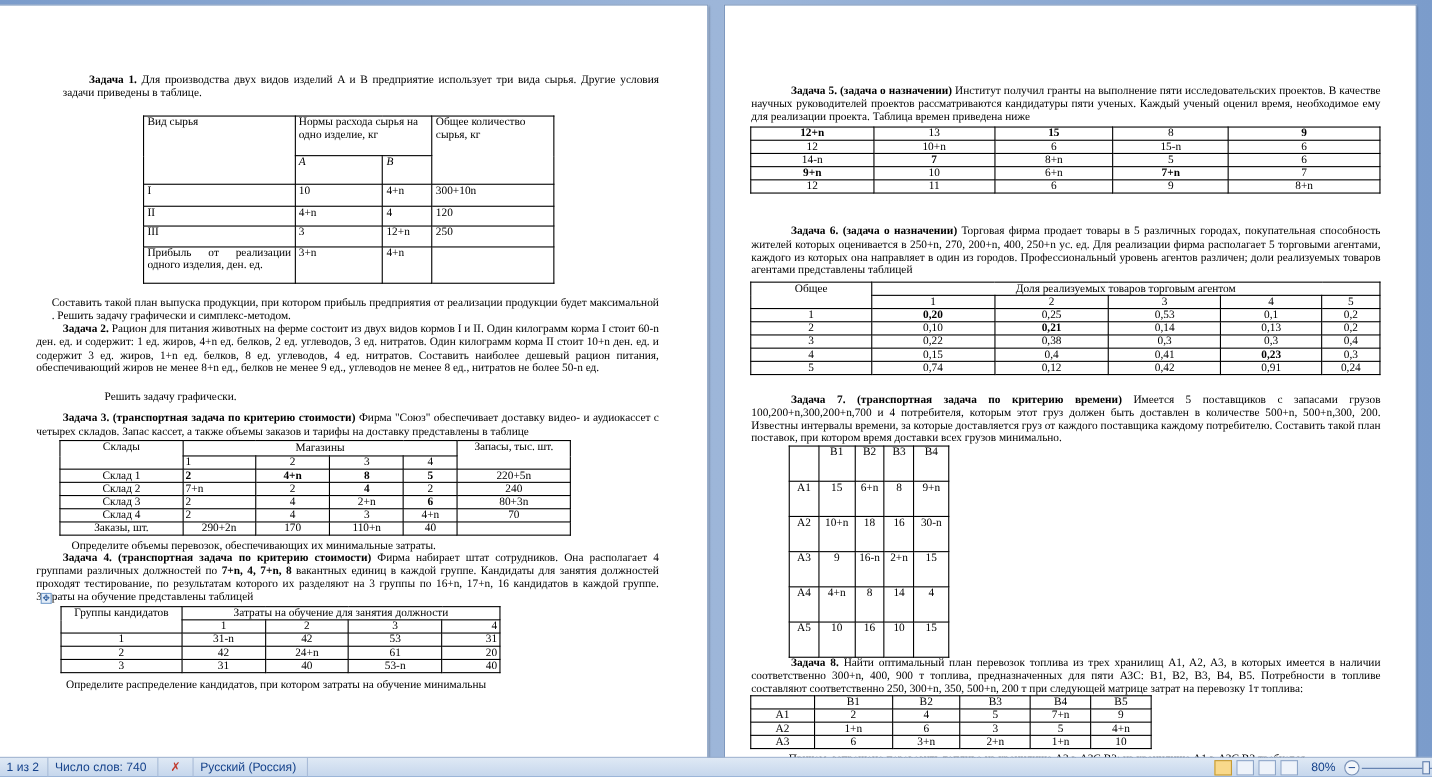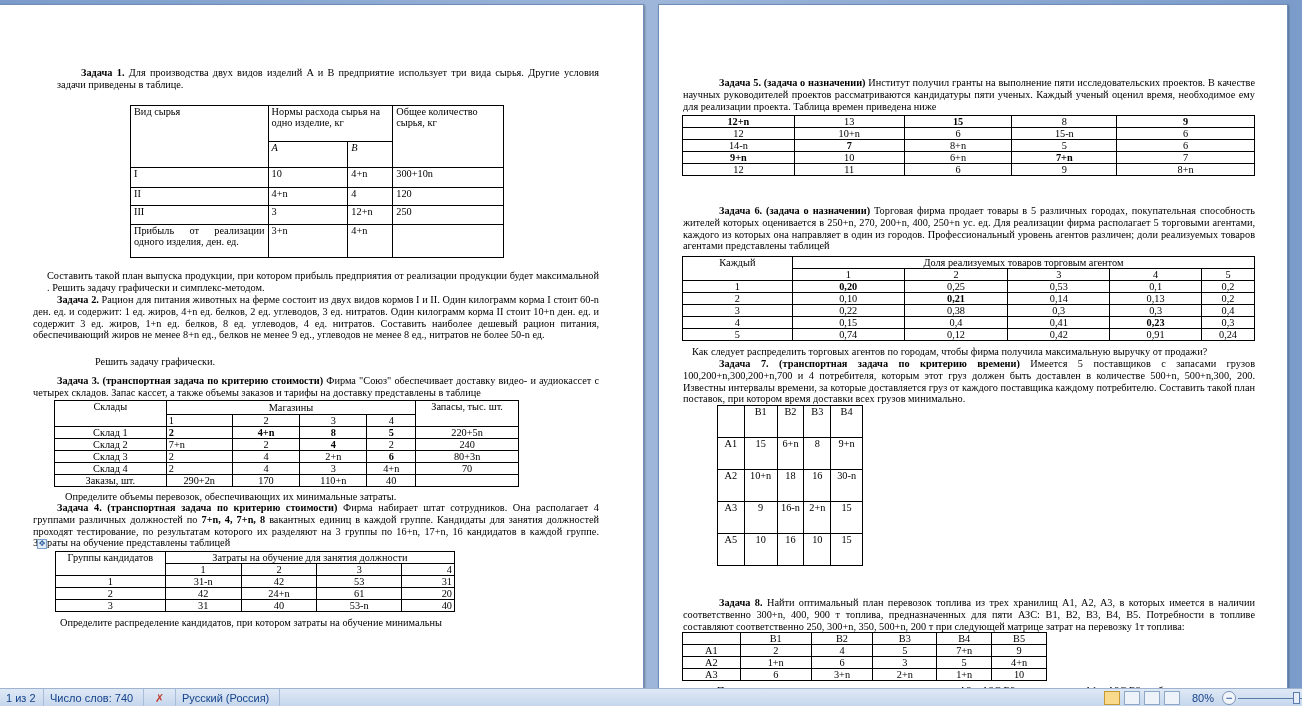--- a/index.html
+++ b/index.html
@@ -256,21 +256,21 @@
       <colgroup>
           <col style="width:110px">
           <col style="width:112px">
           <col style="width:104px">
           <col style="width:102px">
           <col style="width:92px">
           <col style="width:53px">
         </colgroup>
       <tbody>
           <tr style="height:12px">
-            <td rowspan="2" style="vertical-align:top">Каждый</td>
+            <td rowspan="2" style="vertical-align:top">Общее</td>
             <td colspan="5">Доля реализуемых товаров торговым агентом</td>
           </tr>
       <tr style="height:12px">
             <td>1</td>
             <td>2</td>
             <td>3</td>
             <td>4</td>
             <td>5</td>
           </tr>
       <tr style="height:12px">
@@ -309,21 +309,20 @@
             <td>5</td>
             <td>0,74</td>
             <td>0,12</td>
             <td>0,42</td>
             <td>0,91</td>
             <td style="font-weight:normal">0,24</td>
           </tr>
     </tbody>
       </table>
 
-    <div class="p" style="left:33px;top:341px;width:570px;text-align:left">Как следует распределить торговых агентов по городам, чтобы фирма получила максимальную выручку от продажи?</div>
 
     <div class="p ind" style="left:24px;top:353px;width:572px;text-indent:36px"><b>Задача 7. (транспортная задача по критерию времени)</b> <span>Имеется 5 поставщиков с запасами грузов 100,200+n,300,200+n,700 и 4 потребителя, которым этот груз должен быть доставлен в количестве 500+n, 500+n,300, 200. Известны интервалы времени, за которые доставляется груз от каждого поставщика каждому потребителю. Составить такой план поставок, при котором время доставки всех грузов минимально.</span></div>
 
     <table class="t c" style="left:58px;top:400px;width:146px;font-size:10.3px">
       <colgroup>
           <col style="width:27px">
           <col style="width:33px">
           <col style="width:27px">
           <col style="width:27px">
           <col style="width:32px">
@@ -349,20 +348,27 @@
             <td style="vertical-align:top">18</td>
             <td style="vertical-align:top">16</td>
             <td style="vertical-align:top">30-n</td>
           </tr>
       <tr style="height:32px">
             <td style="vertical-align:top">A3</td>
             <td style="vertical-align:top">9</td>
             <td style="vertical-align:top">16-n</td>
             <td style="vertical-align:top">2+n</td>
             <td style="vertical-align:top">15</td>
+          </tr>
+      <tr style="height:32px">
+            <td style="vertical-align:top">A4</td>
+            <td style="vertical-align:top">4+n</td>
+            <td style="vertical-align:top">8</td>
+            <td style="vertical-align:top">14</td>
+            <td style="vertical-align:top">4</td>
           </tr>
       <tr style="height:32px">
             <td style="vertical-align:top">A5</td>
             <td style="vertical-align:top">10</td>
             <td style="vertical-align:top">16</td>
             <td style="vertical-align:top">10</td>
             <td style="vertical-align:top">15</td>
           </tr>
     </tbody>
       </table>

